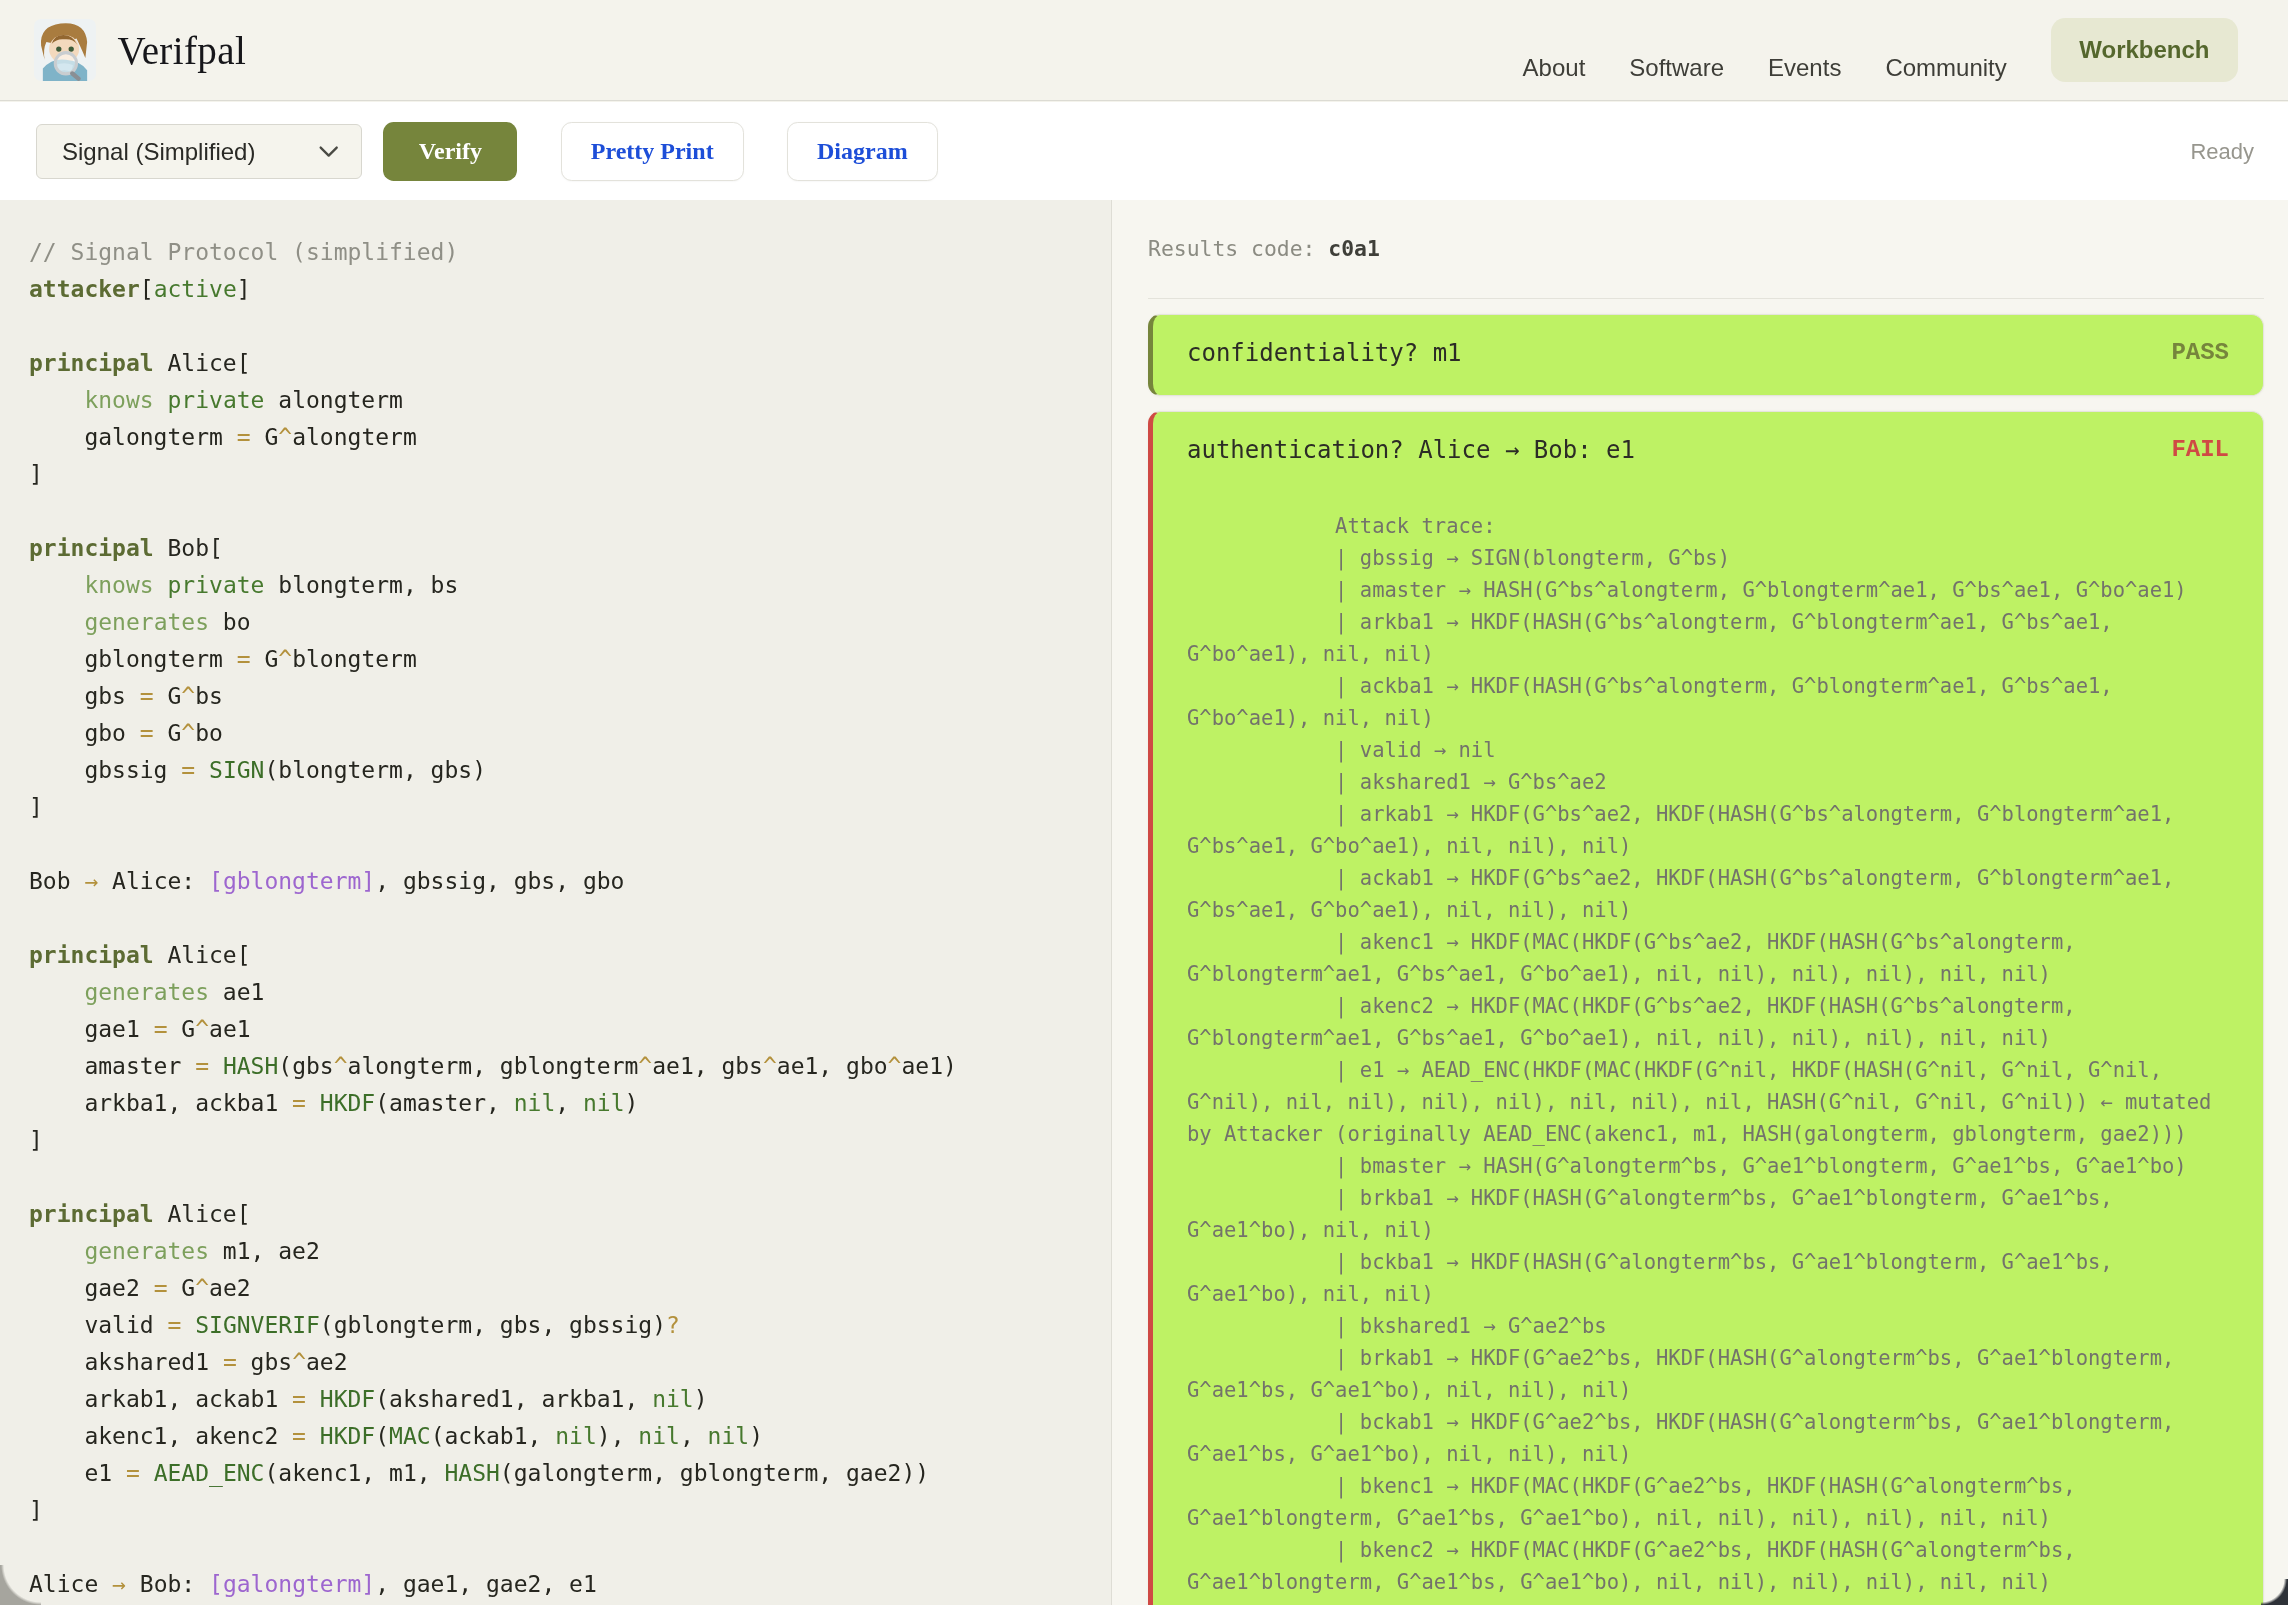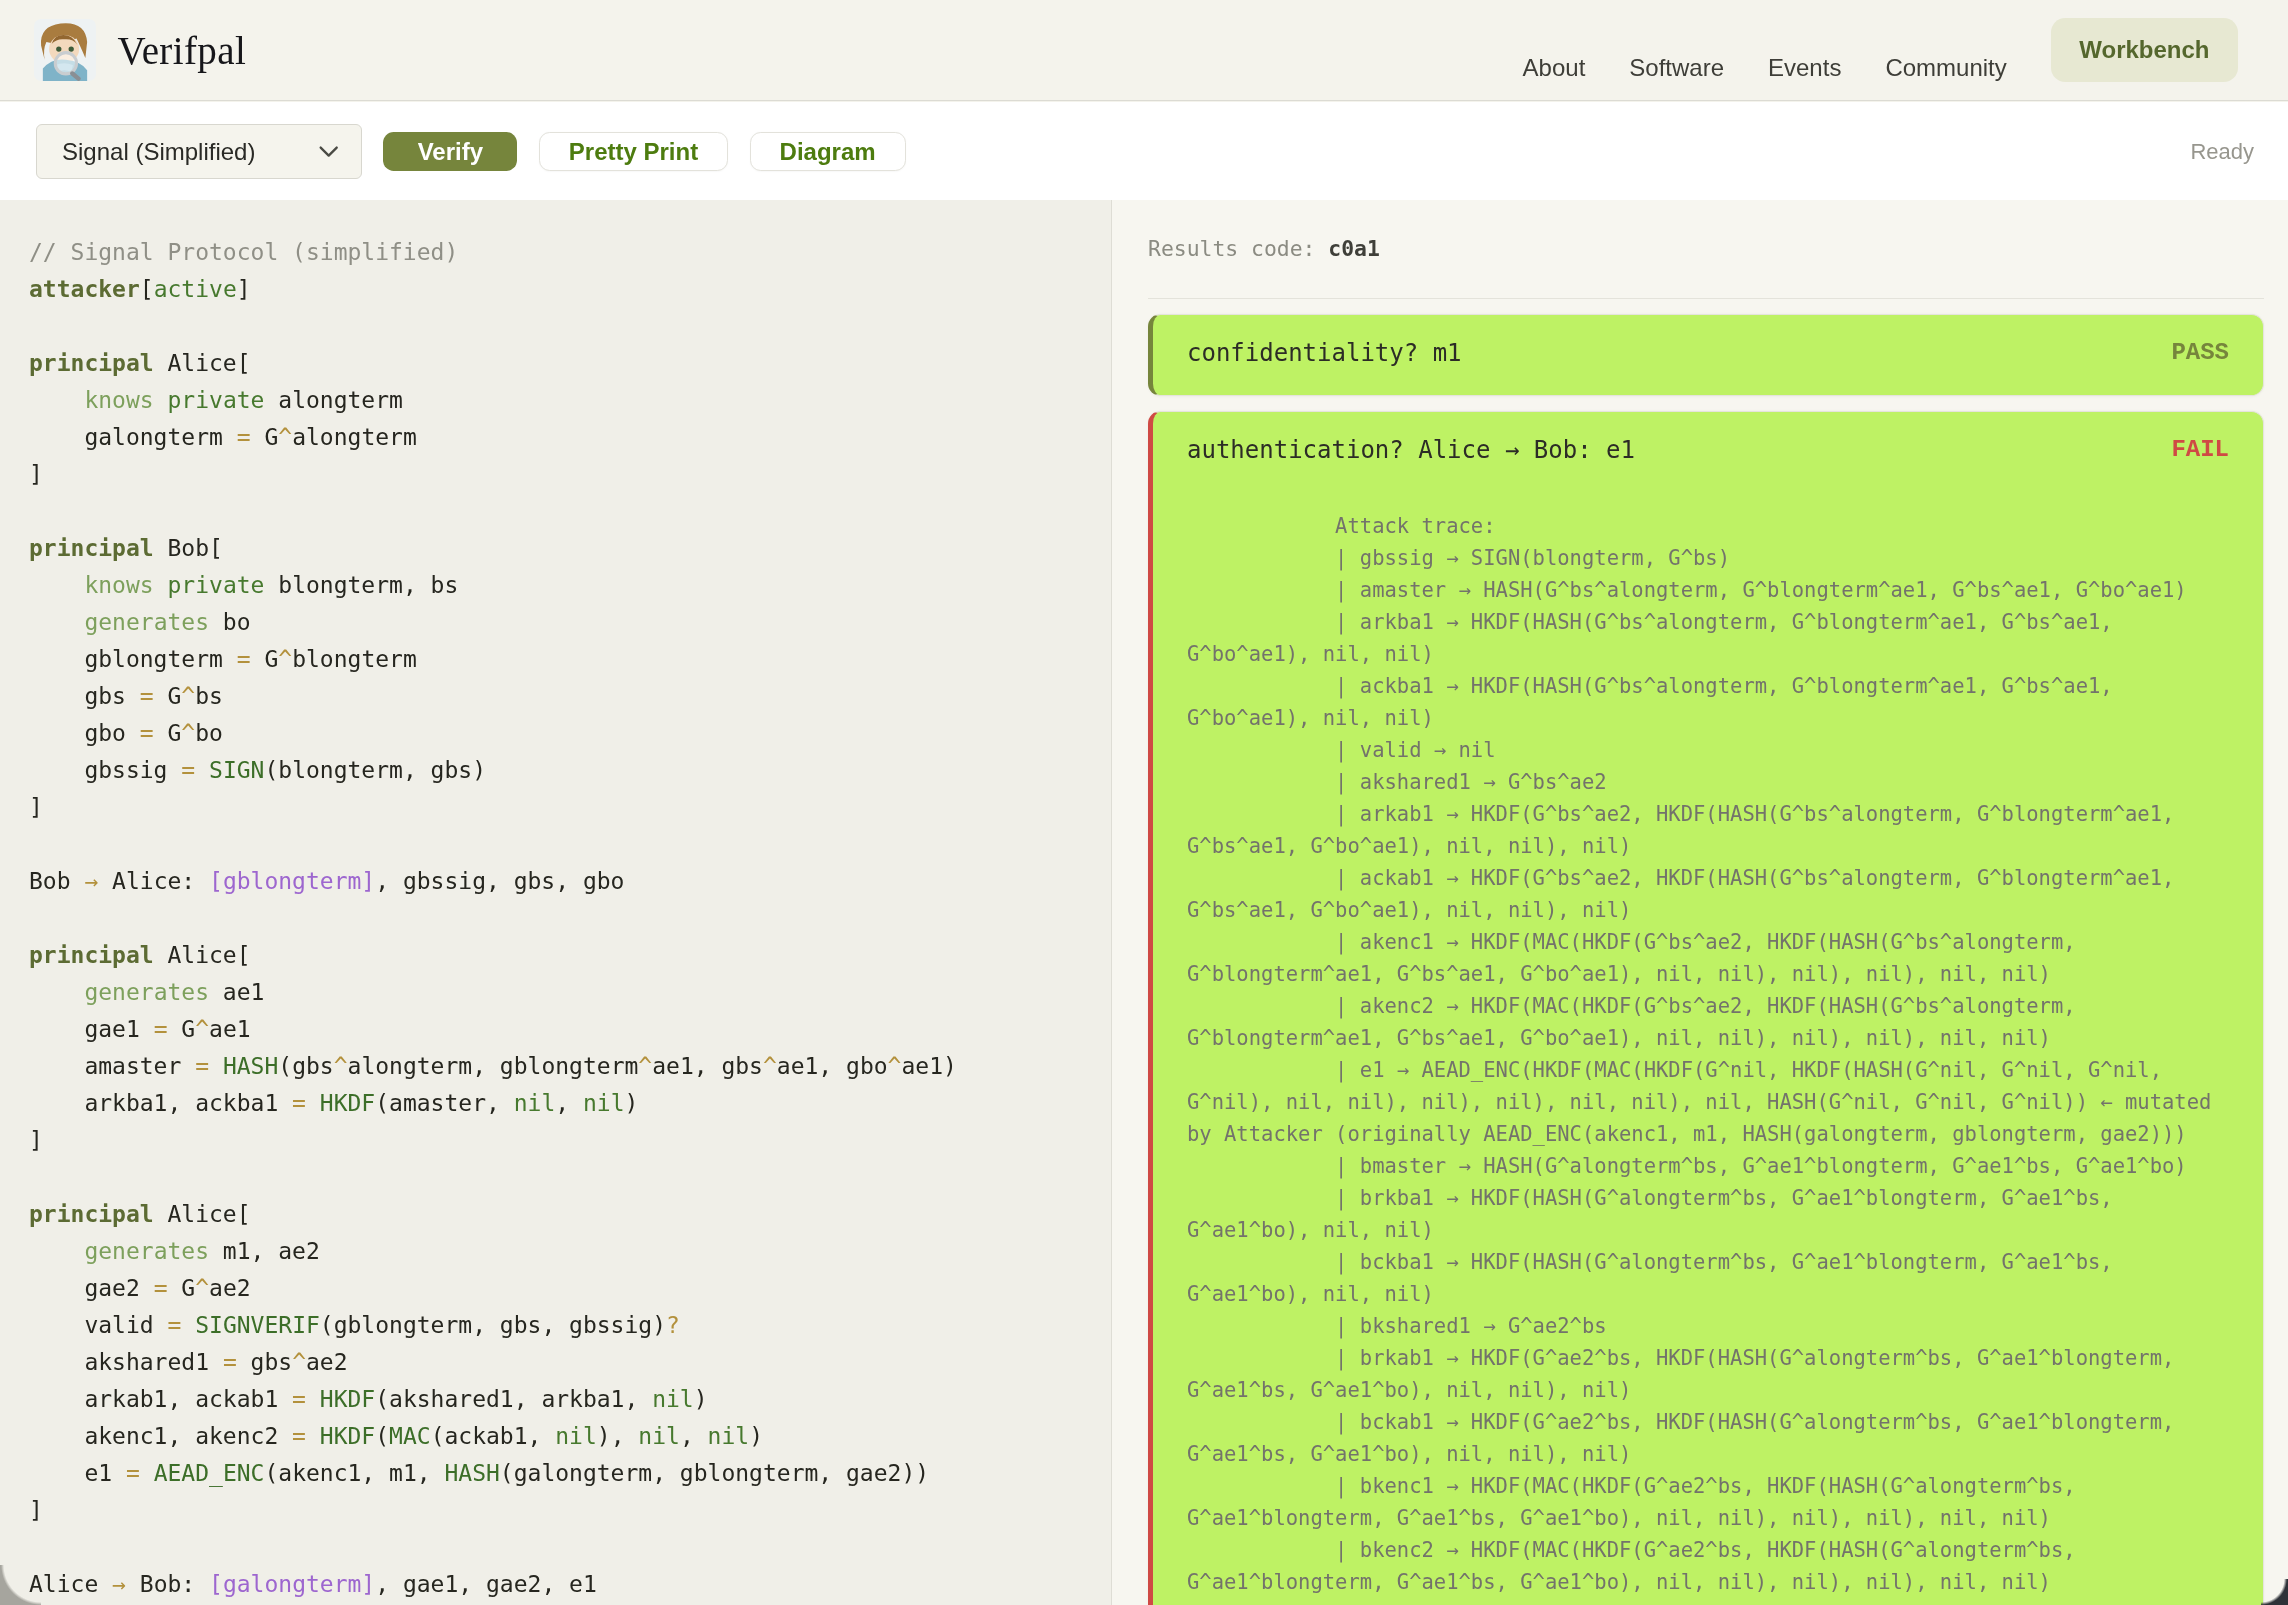--- a/index.html
+++ b/index.html
@@ -18,25 +18,25 @@
   .nav-link{cursor:pointer;}
   .nav-pill{background:var(--pill-bg,#e7e8d2);color:var(--olive-dark,#55672d);font-weight:bold;
             padding:18px 28.5px;border-radius:14.3px;cursor:pointer;}
 
   
   .toolbar{position:absolute;top:102px;left:0;right:0;height:99px;background:#ffffff;
            display:flex;align-items:center;gap:21.4px;padding:0 34px 0 36px;box-sizing:border-box;}
   .select{width:326px;height:55px;box-sizing:border-box;border:1.8px solid #d8d7cf;border-radius:6px;
           background:#f5f4ed;display:flex;align-items:center;justify-content:space-between;
           padding:0 21.4px 0 25px;font-size:24px;color:#2a2a26;cursor:pointer;}
-  .btn{height:39px;border-radius:10.7px;display:flex;align-items:center;justify-content:center;
-       font-size:24px;font-weight:bold;cursor:pointer;box-sizing:border-box;}
+  .btn{height:59px;border-radius:10.7px;display:flex;align-items:center;justify-content:center;
+       font-size:24px;font-weight:bold;cursor:pointer;box-sizing:border-box;font-family:Liberation Serif, serif;}
   .btn-primary{background:var(--olive,#76853c);color:#ffffff;width:134px;}
-  .btn-secondary{background:#ffffff;border:1.8px solid #e3e2db;color:#4d7c0f;padding:0 29px;
-                 box-shadow:0 0.9px 1.8px rgba(0,0,0,.03);}
+  .btn-secondary{background:#ffffff;border:1.8px solid #e3e2db;color:#1d4ed8;padding:0 29px;
+                 box-shadow:0 0.9px 1.8px rgba(0,0,0,.03);margin-left:22px;}
   .status-ready{margin-left:auto;font-size:22px;color:#97968e;}
 
   
   .content{position:absolute;top:200px;left:0;right:0;bottom:0;display:flex;}
   .editor-pane{width:1112px;flex:0 0 auto;background:#f0efe8;border-right:0.9px solid #deddd5;
                box-sizing:border-box;padding:34px 9px 0 29px;overflow:hidden;}
   .code{font-family:"DejaVu Sans Mono",monospace;font-size:23px;line-height:37px;
         white-space:pre;color:var(--code-plain,#26261f);}
   .code-line{height:37px;}
   .t-c{color:var(--code-comment,#8f8f86);}

